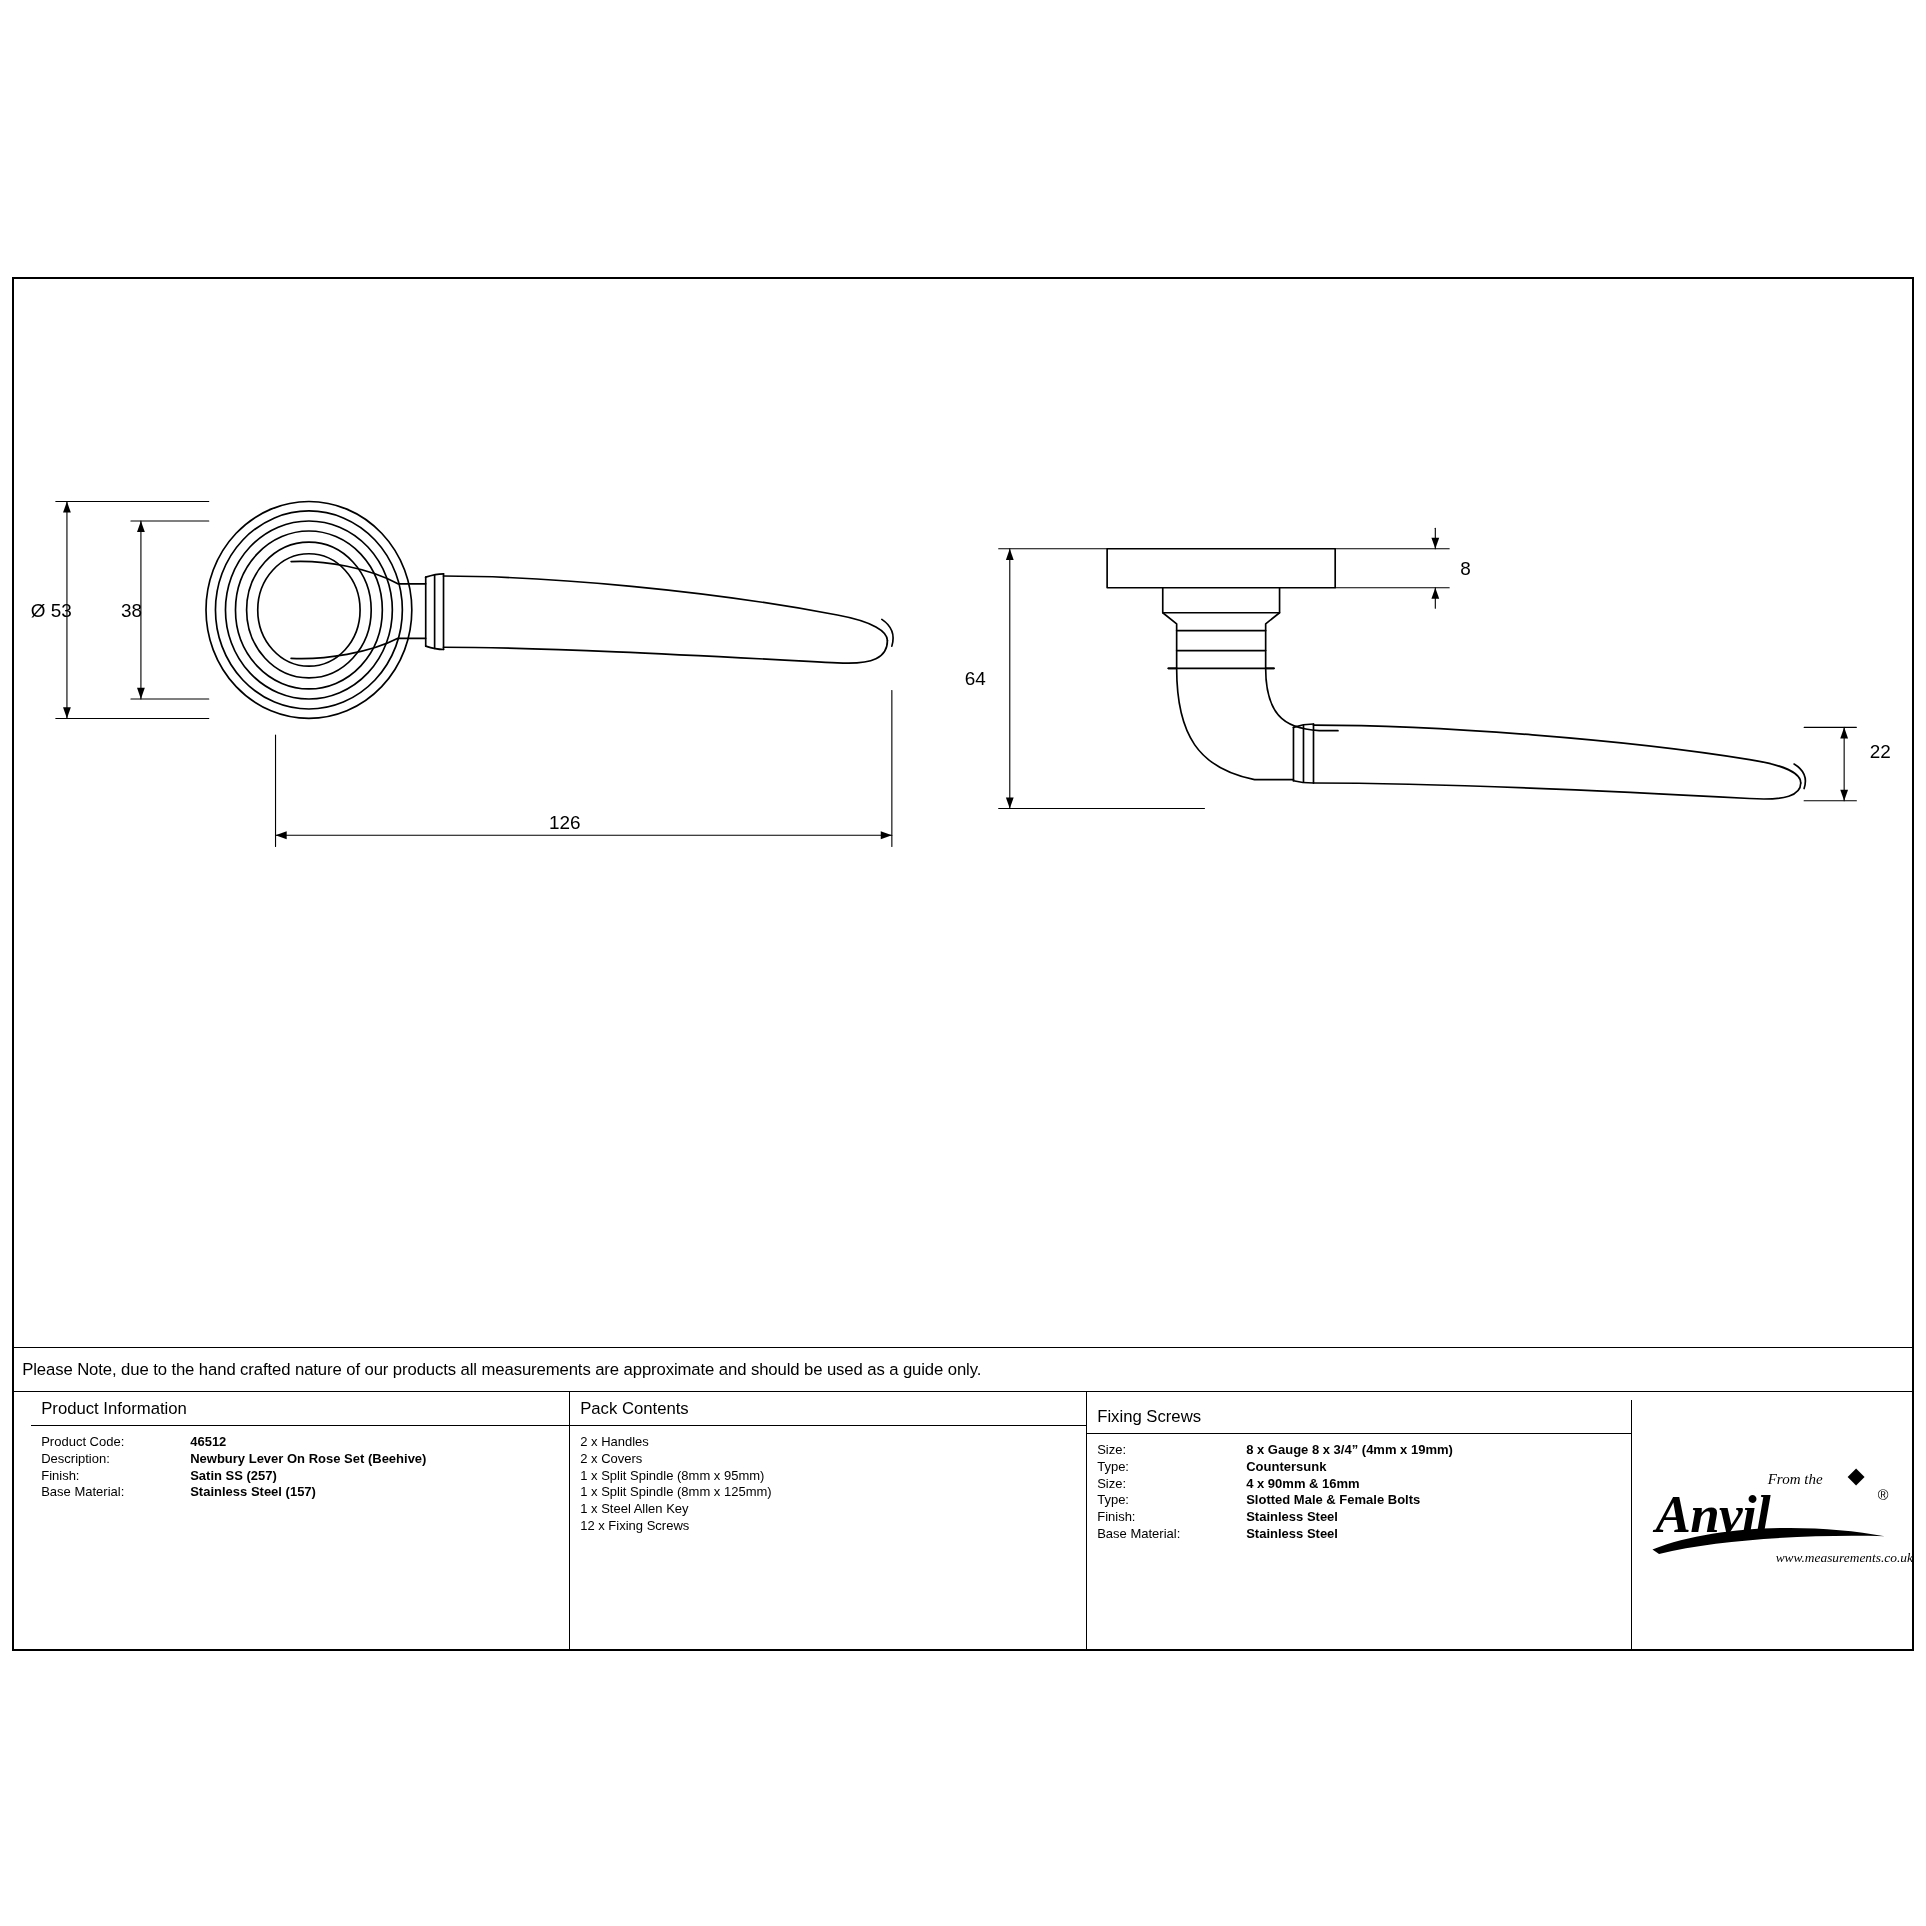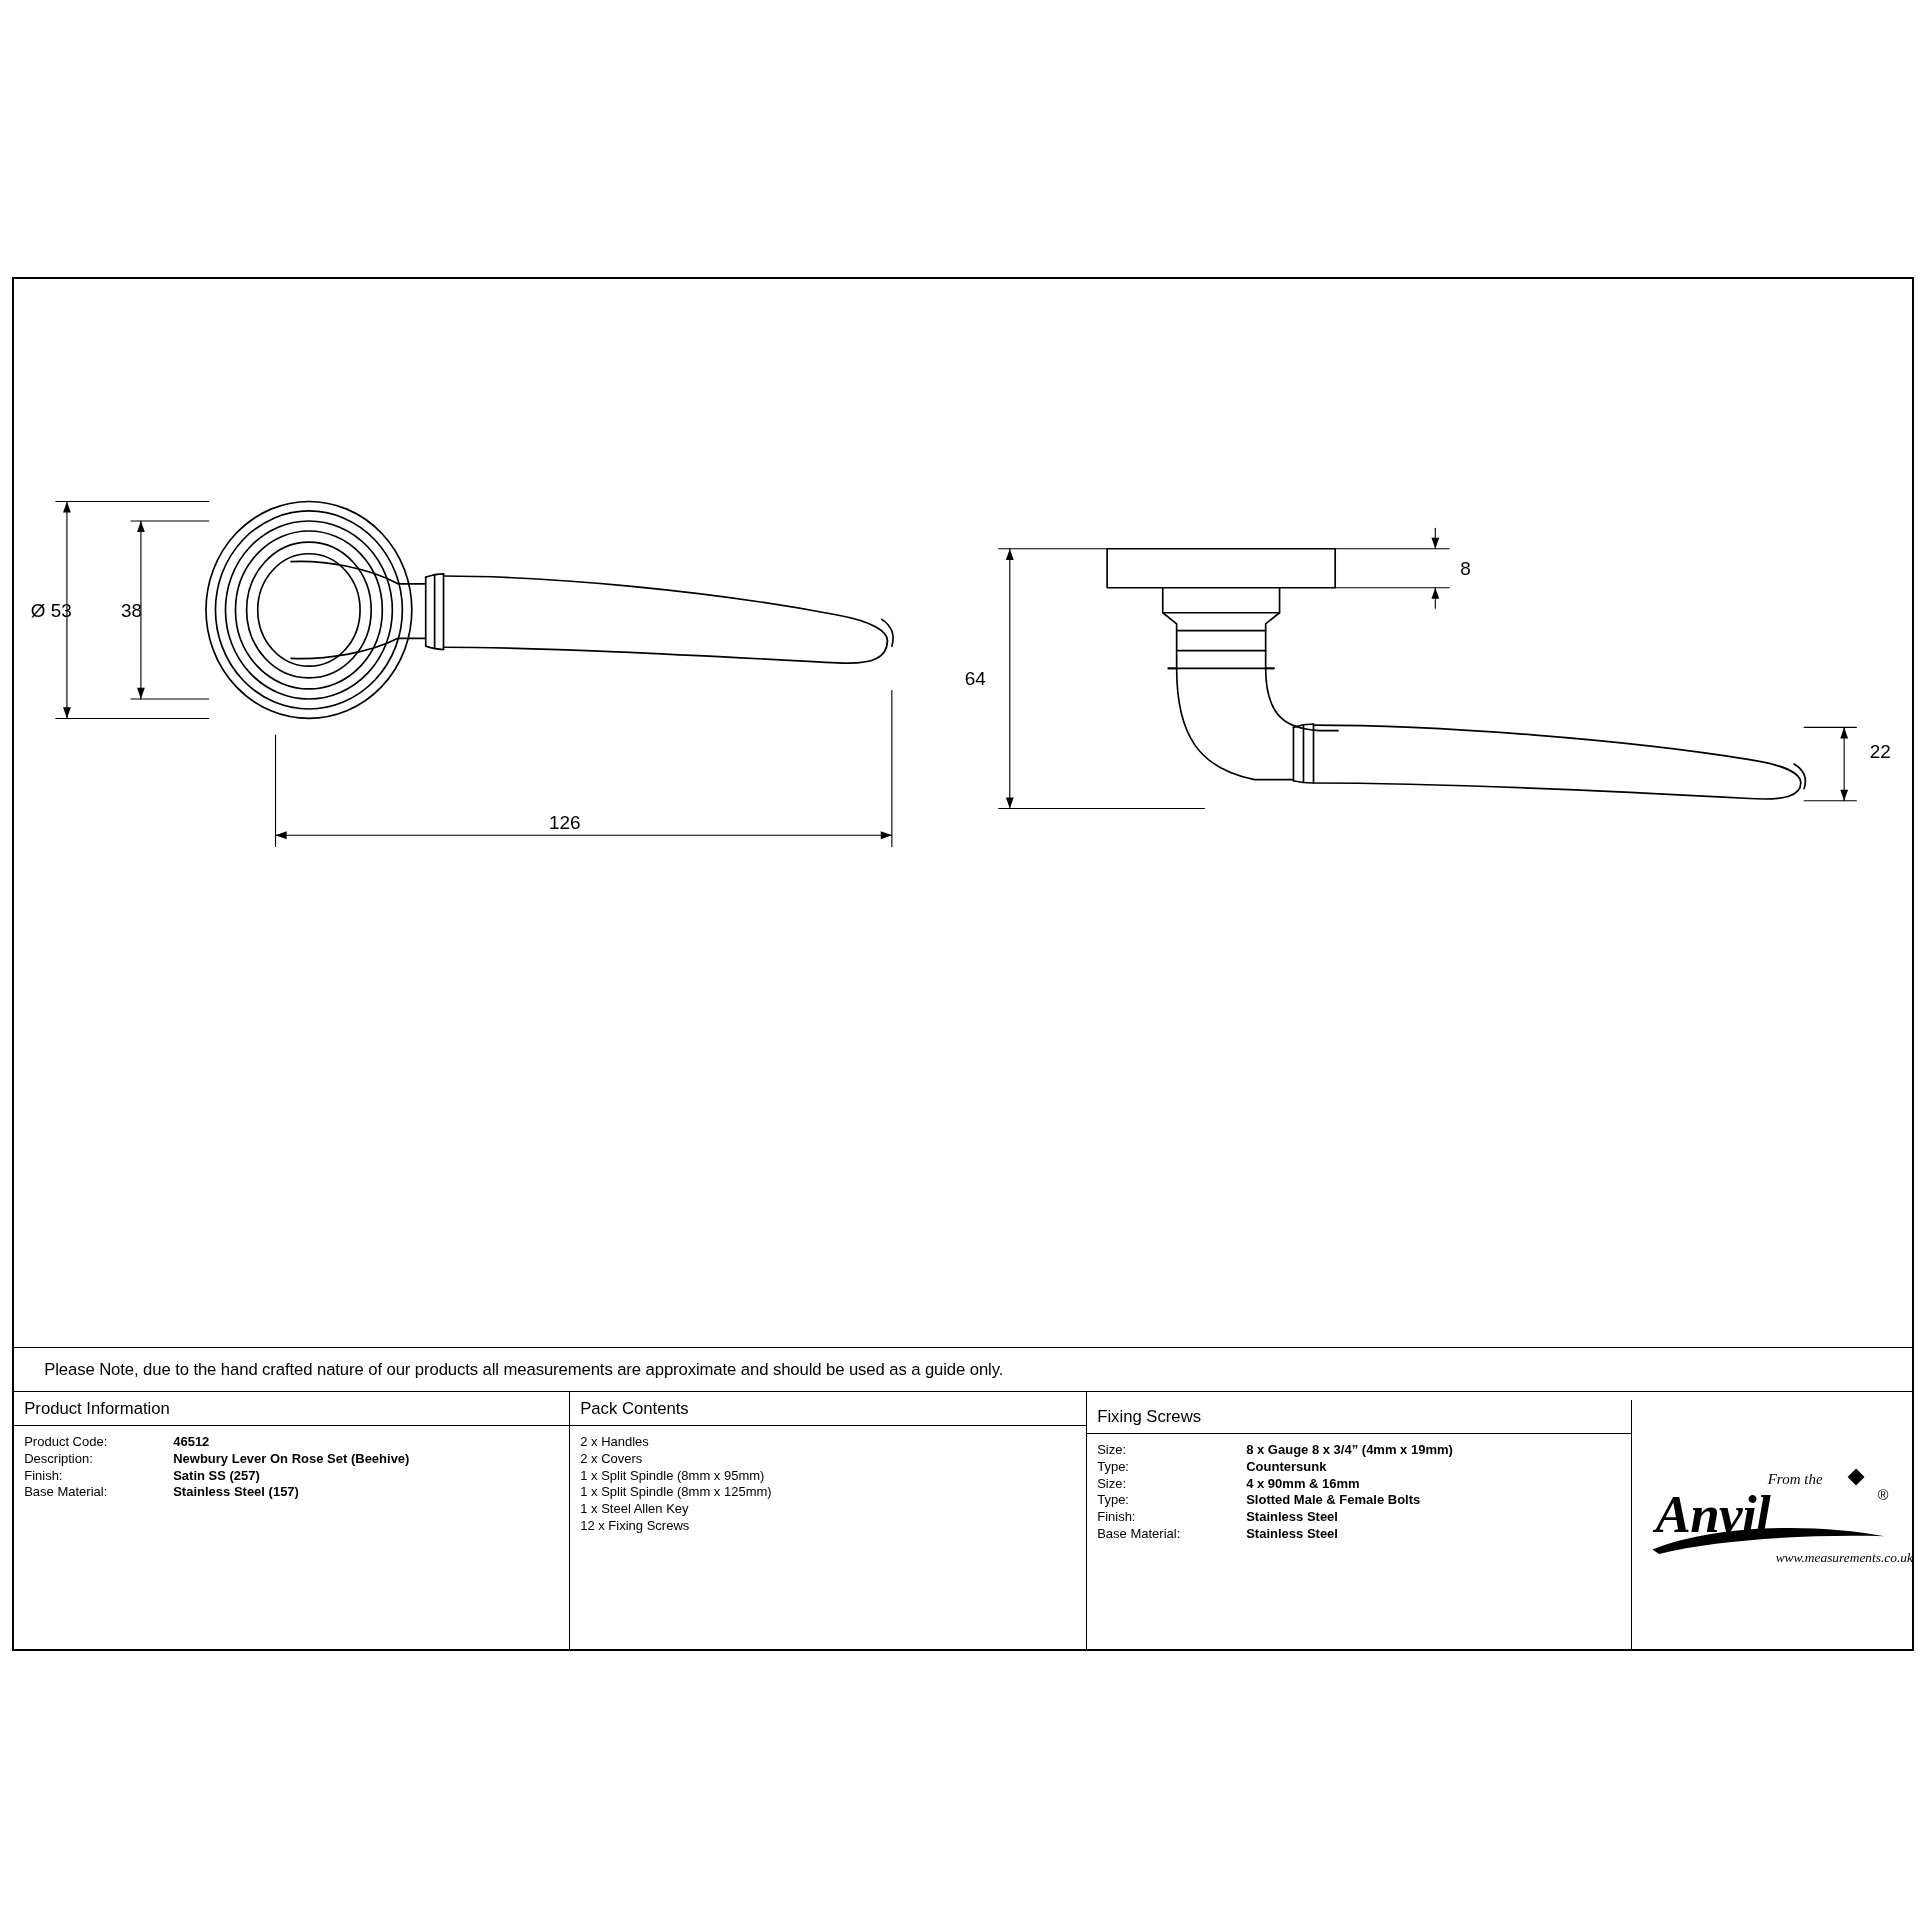--- a/index.html
+++ b/index.html
@@ -39,40 +39,40 @@
     top: 1068px;
     width: 100%;
     height: 45px;
     border-top: 1.7px solid #000;
     border-bottom: 1.7px solid #000;
     box-sizing: border-box;
     display: flex;
     align-items: center;
   }
   .note-row .note-text {
-    padding-left: 30px;
+    padding-left: 8px;
     font-size: 16.7px;
     letter-spacing: -0.1px;
   }
   .table-row {
     position: absolute;
     left: 0;
     top: 1113px;
     width: 100%;
     height: 259px;
     display: flex;
     box-sizing: border-box;
   }
   .col {
     box-sizing: border-box;
     border-right: 1.7px solid #000;
     position: relative;
   }
   .col:last-child { border-right: none; }
-  .col-product { width: 556px; }
+  .col-product { width: 556px; padding-left: 17px; }
   .col-pack    { width: 517px; }
   .col-screws  { width: 545px; margin-top: 8px; }
   .col-logo    { flex: 1; }
 
   .col-header {
     height: 34px;
     border-bottom: 1.7px solid #000;
     box-sizing: border-box;
     display: flex;
     align-items: center;

